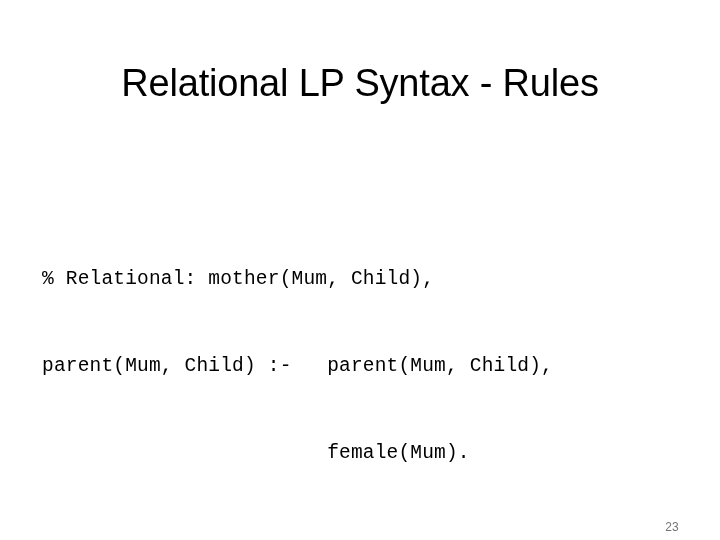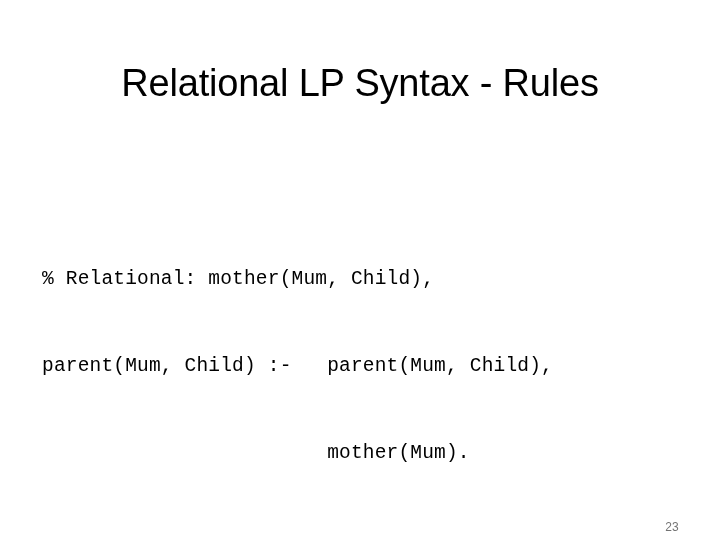--- a/index.html
+++ b/index.html
@@ -76,21 +76,21 @@
 
 <div class="slide">
 
   <div class="slide-title">Relational LP Syntax - Rules</div>
 
   <div class="code-area">
 
     <div class="code-block">
       <span class="code-line">% Relational: mother(Mum, Child),</span>
       <span class="code-line">parent(Mum, Child) :-   parent(Mum, Child),</span>
-      <span class="code-line">                        mother(Mum).</span>
+      <span class="code-line">                        female(Mum).</span>
     </div>
 
     
 
     
 
   </div>
 
   <div class="slide-number">23</div>
 

